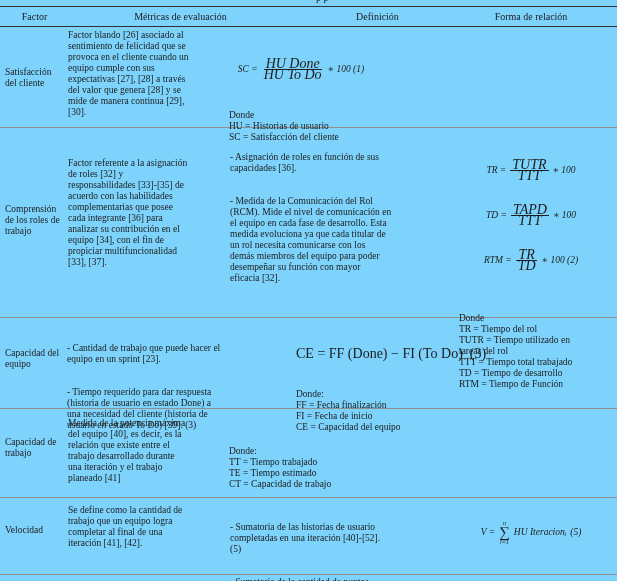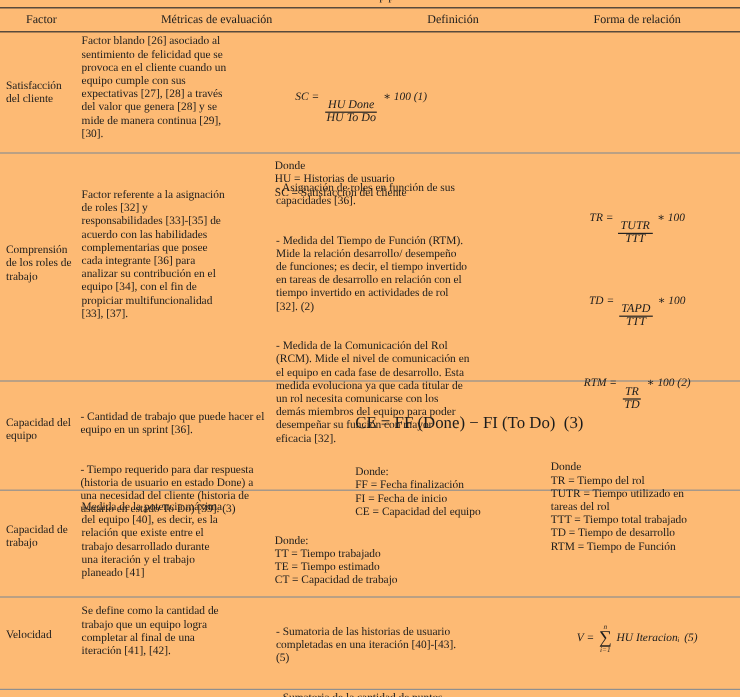--- a/index.html
+++ b/index.html
@@ -1,16 +1,16 @@
 <!DOCTYPE html>
 <html><head>
 <meta charset="utf-8">
 <style>
   html,body{margin:0;padding:0;background:#fff;}
-  .page{position:relative;width:617px;height:581px;background:#fdba74;overflow:hidden;
+  .page{position:relative;width:617px;height:581px;background:#7dd3fc;overflow:hidden;
         font-family:"Liberation Serif","DejaVu Serif",serif;color:#1c1c1c;}
   .caption-clip{position:absolute;top:0;left:316px;width:80px;height:4px;overflow:hidden;}
   .caption-clip span{position:absolute;top:-8px;left:0;font-size:10px;color:#222;}
   .tbl{position:absolute;top:6px;left:0;width:617px;}
   .hrow{display:flex;box-sizing:border-box;height:21px;align-items:center;
         border-top:1px solid #2f2f2f;border-bottom:1px solid #2f2f2f;font-size:10px;}
   .hc{box-sizing:border-box;text-align:center;}
   .row{display:flex;box-sizing:border-box;border-bottom:1px solid #8f8f8f;}
   .c{box-sizing:border-box;white-space:pre;font-size:9.5px;line-height:11px;}
   .c1{width:64px;padding-left:5px;}
@@ -21,21 +21,21 @@
   
   .r0 .c1{padding-top:40px}.r0 .c2{padding-top:3px}.r0 .c3{padding-top:11px}.r0 .c4{padding-top:10px}
   .r1 .c1{padding-top:76px}.r1 .c2{padding-top:30px}.r1 .c3{padding-top:2px}.r1 .c4{padding-top:10px}
   .r2 .c1{padding-top:30px}.r2 .c2{padding-top:24px}.r2 .c3{padding-top:3px}.r2 .c4{padding-top:8px}
   .r3 .c1{padding-top:28px}.r3 .c2{padding-top:9px}.r3 .c3{padding-top:11px}.r3 .c4{padding-top:2px}
   .r4 .c1{padding-top:27px}.r4 .c2{padding-top:7px}.r4 .c3{padding-top:2px}.r4 .c4{padding-top:0px}
   
   .eq{display:flex;align-items:center;justify-content:center;gap:4px;
       font-style:italic;font-size:9.5px;line-height:11px;margin:0 0 2px 0;}
   .eq-text{white-space:pre;font-size:14px;line-height:11px;}
-  .frac{display:inline-flex;flex-direction:column;align-items:center;font-size:10px;line-height:10px;margin-top:24px;}
+  .frac{display:inline-flex;flex-direction:column;align-items:center;font-size:14px;line-height:10px;}
   .fnum{border-bottom:1px solid #222;padding:0 2px;}
   .fden{padding:0 2px;}
   .bigsum{display:inline-flex;flex-direction:column;align-items:center;}
   .sum-top,.sum-bot{font-size:6px;line-height:6px;font-style:italic;}
   .sum-sym{font-size:15px;line-height:13px;font-style:normal;}
   .donde{white-space:pre;font-size:9.5px;line-height:11px;font-style:normal;}
   .dm6{margin-top:6px}.dm18{margin-top:18px}.dm8{margin-top:8px}.dm13{margin-top:13px}
 </style>
 </head>
 <body>
@@ -91,26 +91,20 @@
 acuerdo con las habilidades
 complementarias que posee
 cada integrante [36] para
 analizar su contribución en el
 equipo [34], con el fin de
 propiciar multifuncionalidad
 [33], [37].</div>
       <div class="c c3">
         <div>- Asignación de roles en función de sus
 capacidades [36].</div>
-        <div>- Medida del Tiempo de Función (RTM).
-Mide la relación desarrollo/ desempeño
-de funciones; es decir, el tiempo invertido
-en tareas de desarrollo en relación con el
-tiempo invertido en actividades de rol
-[32]. (2)</div>
         <div>- Medida de la Comunicación del Rol
 (RCM). Mide el nivel de comunicación en
 el equipo en cada fase de desarrollo. Esta
 medida evoluciona ya que cada titular de
 un rol necesita comunicarse con los
 demás miembros del equipo para poder
 desempeñar su función con mayor
 eficacia [32].</div>
       </div>
       <div class="c c4">
@@ -146,21 +140,21 @@
 TD = Tiempo de desarrollo
 RTM = Tiempo de Función</div>
       </div>
     </div>
 
     <div class="row r2">
       <div class="c c1">Capacidad del
 equipo</div>
       <div class="c c3">
         <div>- Cantidad de trabajo que puede hacer el
-equipo en un sprint [36].</div>
+equipo en un sprint [23].</div>
         <div>- Tiempo requerido para dar respuesta
 (historia de usuario en estado Done) a
 una necesidad del cliente (historia de
 usuario en estado To Do) [39]. (3)</div>
       </div>
       <div class="c c4">
         <div class="eq-text">CE = FF (Done) − FI (To Do)  (3)</div>
         <div class="donde dm8">Donde:
 FF = Fecha finalización
 FI = Fecha de inicio
@@ -186,21 +180,21 @@
     </div>
 
     <div class="row r4">
       <div class="c c1">Velocidad</div>
       <div class="c c2">Se define como la cantidad de
 trabajo que un equipo logra
 completar al final de una
 iteración [41], [42].</div>
       <div class="c c3">
         <div>- Sumatoria de las historias de usuario
-completadas en una iteración [40]-[43].
+completadas en una iteración [40]-[52].
 (5)</div>
         <div>- Sumatoria de la cantidad de puntos
 historia completados al final de cada
 iteración [40]- [43].</div>
       </div>
       <div class="c c4">
         <div class="eq">
           <span>V =</span>
           <span class="bigsum">
             <span class="sum-top">n</span>

